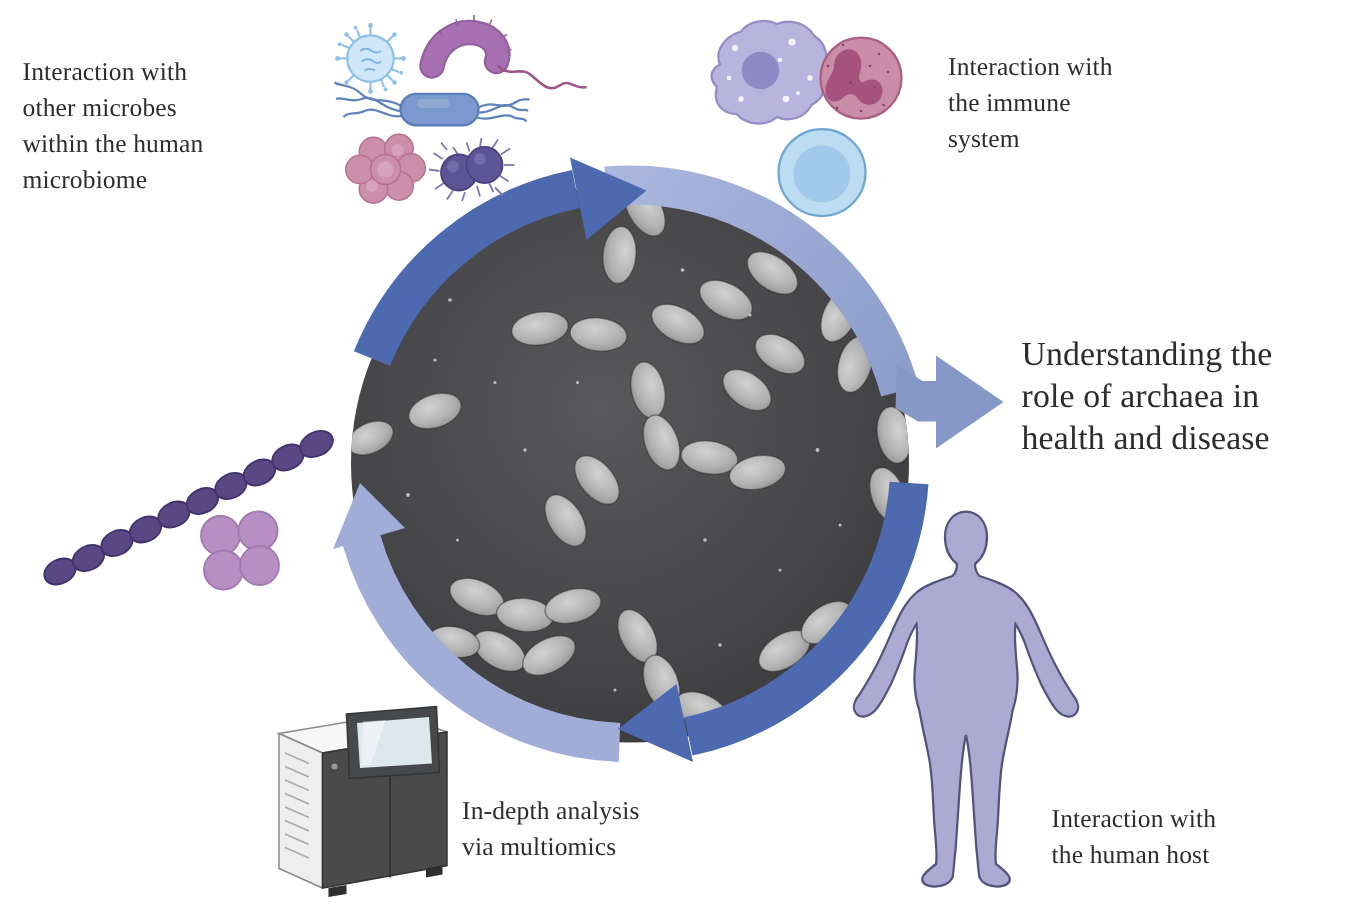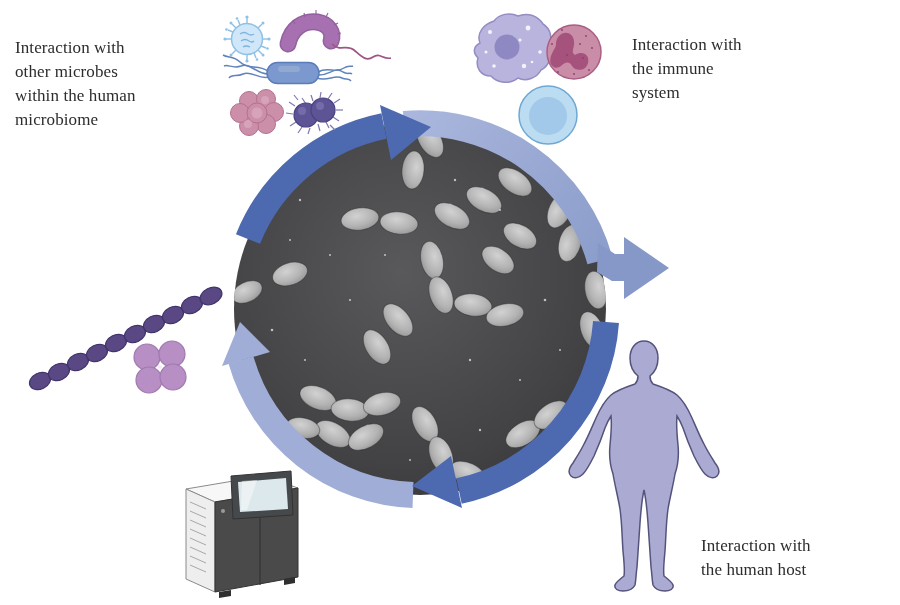--- a/index.html
+++ b/index.html
@@ -333,18 +333,23 @@
   <div class="label" style="left:15px;top:36px;">Interaction with
 other microbes
 within the human
 microbiome</div>
 
   <div class="label" style="left:632px;top:33px;">Interaction with
 the immune
 system</div>
 
 
-
+  <div class="label big" style="left:681px;top:222px;">Understanding the
+role of archaea in
+health and disease</div>
+
+  <div class="label" style="left:308px;top:529px;">In-depth analysis
+via multiomics</div>
 
   <div class="label" style="left:701px;top:534px;">Interaction with
 the human host</div>
 
 </div>
 
 </body></html>

